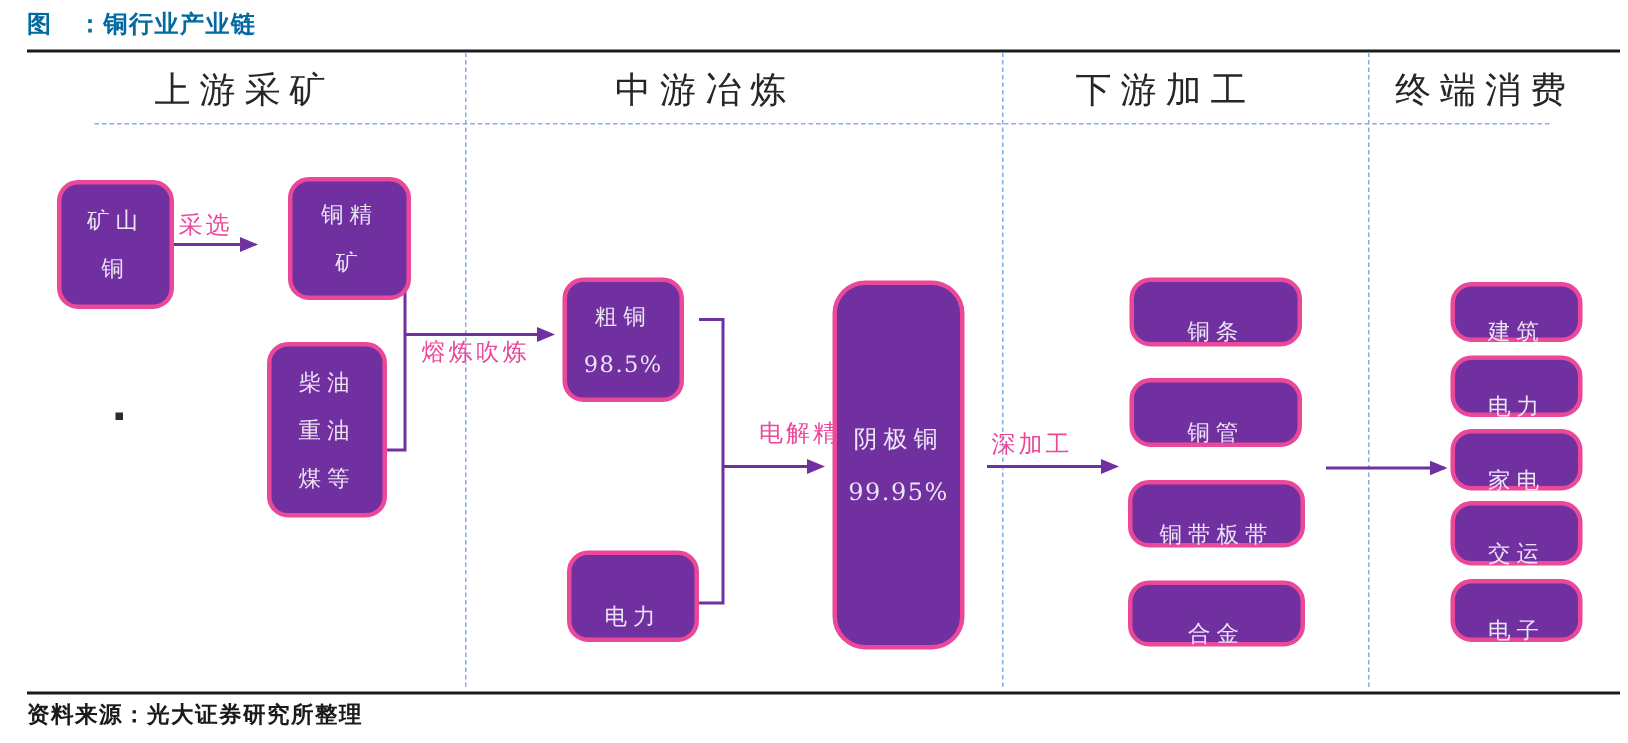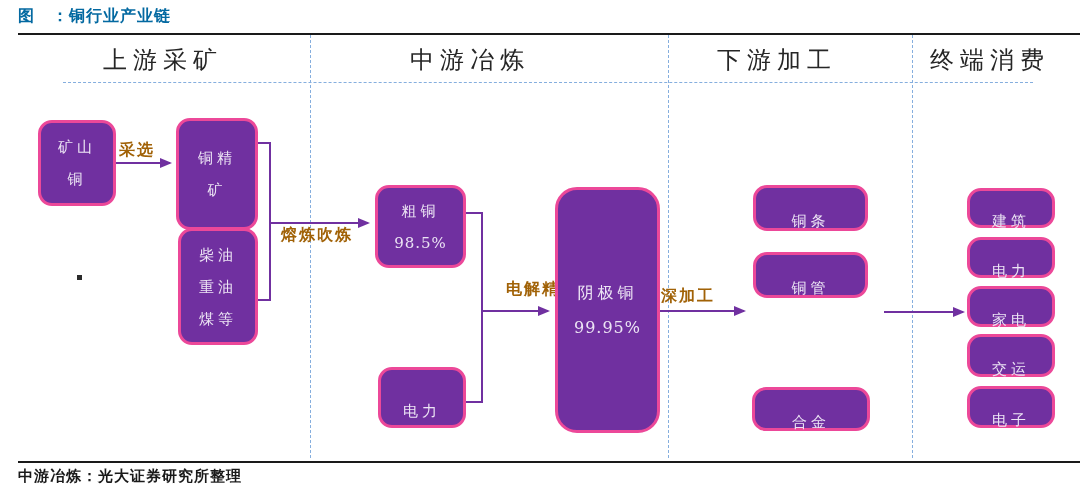--- a/index.html
+++ b/index.html
@@ -41,23 +41,22 @@
     border-radius:14px; color:#ece4f4;
     display:flex; flex-direction:column; align-items:center; justify-content:center;
     font-size:15px; letter-spacing:4px; text-align:center; line-height:1.2;
   }
   .node .ln { display:block;margin-top:26px; }
   .node.gap .ln { margin:7px 0; }
   .node.big { border-radius:22px; }
   .node.big .ln { margin:8px 0; font-size:16px; }
 
   .edge-label {
-    position:absolute; font-size:16px; color:#a16207; white-space:nowrap;
+    position:absolute; font-size:16px; color:#ec4899; white-space:nowrap;
     letter-spacing:2px;
-    font-weight:bold;
   }
 
   .stray-dot { position:absolute; left:77px; top:275px; width:5px; height:5px; background:#2b2b2b; }
 
   .source-line {
     position:absolute; left:18px; top:467px;
     font-size:15px; font-weight:bold; color:#1a1a1a; letter-spacing:1px;
   }
 </style>
 </head>
@@ -101,47 +100,50 @@
 
   <div class="edge-label" style="left:119px; top:140px;">采选</div>
   <div class="edge-label" style="left:281px; top:193px;margin-top:32px;">熔炼吹炼</div>
   <div class="edge-label" style="left:484px; top:279px;padding-left:22px;">电解精炼</div>
   <div class="edge-label" style="left:661px; top:286px;">深加工</div>
 
   <div class="node gap" style="left:38px; top:120px; width:78px; height:86px;">
     <span class="ln">矿山</span>
     <span class="ln">铜</span>
   </div>
-  <div class="node gap" style="left:176px; top:118px; width:82px; height:112px;">
+  <div class="node gap" style="left:192px; top:118px; width:82px; height:82px;">
     <span class="ln">铜精</span>
     <span class="ln">矿</span>
   </div>
   <div class="node gap" style="left:178px; top:228px; width:80px; height:117px;">
     <span class="ln">柴油</span>
     <span class="ln">重油</span>
     <span class="ln">煤等</span>
   </div>
 
-  <div class="node gap" style="left:375px; top:185px; width:91px; height:83px;">
+  <div class="node gap" style="left:375px; top:185px; width:81px; height:83px;">
     <span class="ln">粗铜</span>
     <span class="ln" style="letter-spacing:1px;">98.5%</span>
   </div>
   <div class="node" style="left:378px; top:367px; width:88px; height:61px;">
     <span class="ln">电力</span>
   </div>
-  <div class="node big" style="left:555px; top:187px; width:105px; height:246px;">
+  <div class="node big" style="left:555px; top:187px; width:88px; height:246px;">
     <span class="ln">阴极铜</span>
     <span class="ln" style="letter-spacing:1px;">99.95%</span>
   </div>
 
   <div class="node" style="left:753px; top:185px; width:115px; height:46px;">
     <span class="ln">铜条</span>
   </div>
   <div class="node" style="left:753px; top:252px; width:115px; height:46px;justify-content:center;">
     <span class="ln">铜管</span>
+  </div>
+  <div class="node" style="left:752px; top:320px; width:118px; height:45px;">
+    <span class="ln">铜带板带</span>
   </div>
   <div class="node" style="left:752px; top:387px; width:118px; height:44px;text-align:center;">
     <span class="ln">合金</span>
   </div>
 
   <div class="node" style="left:967px; top:188px; width:88px; height:40px;text-align:right;">
     <span class="ln">建筑</span>
   </div>
   <div class="node" style="left:967px; top:237px; width:88px; height:41px;">
     <span class="ln">电力</span>
@@ -151,15 +153,15 @@
   </div>
   <div class="node" style="left:967px; top:334px; width:88px; height:43px;">
     <span class="ln">交运</span>
   </div>
   <div class="node" style="left:967px; top:386px; width:88px; height:42px;text-align:center;">
     <span class="ln">电子</span>
   </div>
 
   <div class="stray-dot"></div>
 
-  <div class="source-line">中游冶炼：光大证券研究所整理</div>
+  <div class="source-line">资料来源：光大证券研究所整理</div>
 
 </div>
 
 </body></html>

